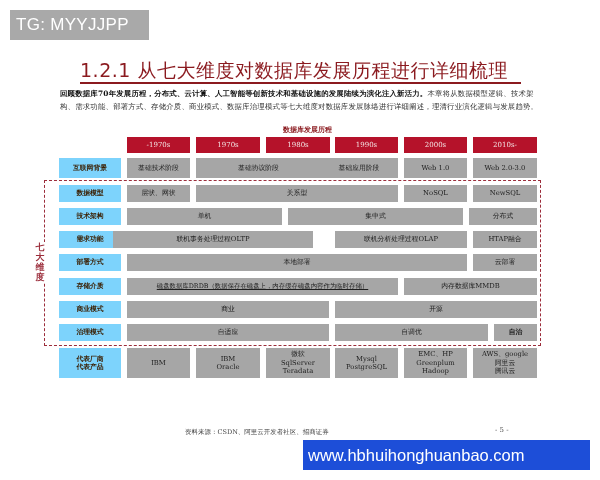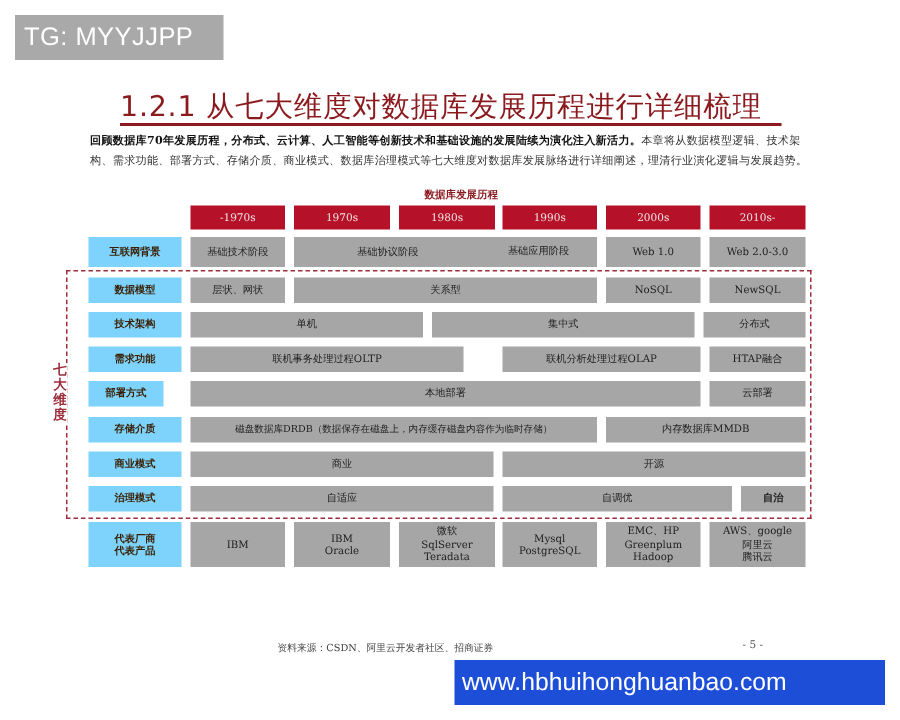--- a/index.html
+++ b/index.html
@@ -97,30 +97,30 @@
 <div class="cell gray" style="left:196px;top:185px;width:202px;height:17px;">关系型</div>
 <div class="cell gray" style="left:404px;top:185px;width:63px;height:17px;">NoSQL</div>
 <div class="cell gray" style="left:473px;top:185px;width:64px;height:17px;">NewSQL</div>
 
 <div class="cell lbl" style="left:59px;top:208px;width:62px;height:17px;">技术架构</div>
 <div class="cell gray" style="left:127px;top:208px;width:155px;height:17px;">单机</div>
 <div class="cell gray" style="left:288px;top:208px;width:175px;height:17px;">集中式</div>
 <div class="cell gray" style="left:469px;top:208px;width:68px;height:17px;">分布式</div>
 
 <div class="cell lbl" style="left:59px;top:231px;width:62px;height:17px;">需求功能</div>
-<div class="cell gray" style="left:127px;top:231px;width:182px;height:17px;">联机事务处理过程OLTP</div>
+<div class="cell gray" style="left:113px;top:231px;width:200px;height:17px;">联机事务处理过程OLTP</div>
 <div class="cell gray" style="left:335px;top:231px;width:132px;height:17px;">联机分析处理过程OLAP</div>
 <div class="cell gray" style="left:473px;top:231px;width:64px;height:17px;">HTAP融合</div>
 
-<div class="cell lbl" style="left:59px;top:254px;width:50px;height:17px;">部署方式</div>
+<div class="cell lbl" style="left:59px;top:254px;width:62px;height:17px;">部署方式</div>
 <div class="cell gray" style="left:127px;top:254px;width:340px;height:17px;">本地部署</div>
 <div class="cell gray" style="left:473px;top:254px;width:64px;height:17px;">云部署</div>
 
 <div class="cell lbl" style="left:59px;top:278px;width:62px;height:17px;">存储介质</div>
-<div class="cell gray" style="left:127px;top:278px;width:271px;height:17px;font-size:6.4px;">磁盘数据库DRDB（数据保存在磁盘上，内存缓存磁盘内容作为临时存储）</div>
+<div class="cell gray" style="left:127px;top:278px;width:271px;height:17px;font-size:6.4px;text-decoration:underline;">磁盘数据库DRDB（数据保存在磁盘上，内存缓存磁盘内容作为临时存储）</div>
 <div class="cell gray" style="left:404px;top:278px;width:133px;height:17px;">内存数据库MMDB</div>
 
 <div class="cell lbl" style="left:59px;top:301px;width:62px;height:17px;">商业模式</div>
 <div class="cell gray" style="left:127px;top:301px;width:202px;height:17px;">商业</div>
 <div class="cell gray" style="left:335px;top:301px;width:202px;height:17px;">开源</div>
 
 <div class="cell lbl" style="left:59px;top:324px;width:62px;height:17px;">治理模式</div>
 <div class="cell gray" style="left:127px;top:324px;width:202px;height:17px;">自适应</div>
 <div class="cell gray" style="left:335px;top:324px;width:153px;height:17px;">自调优</div>
 <div class="cell gray" style="left:494px;top:324px;width:43px;height:17px;font-weight:bold;">自治</div>

